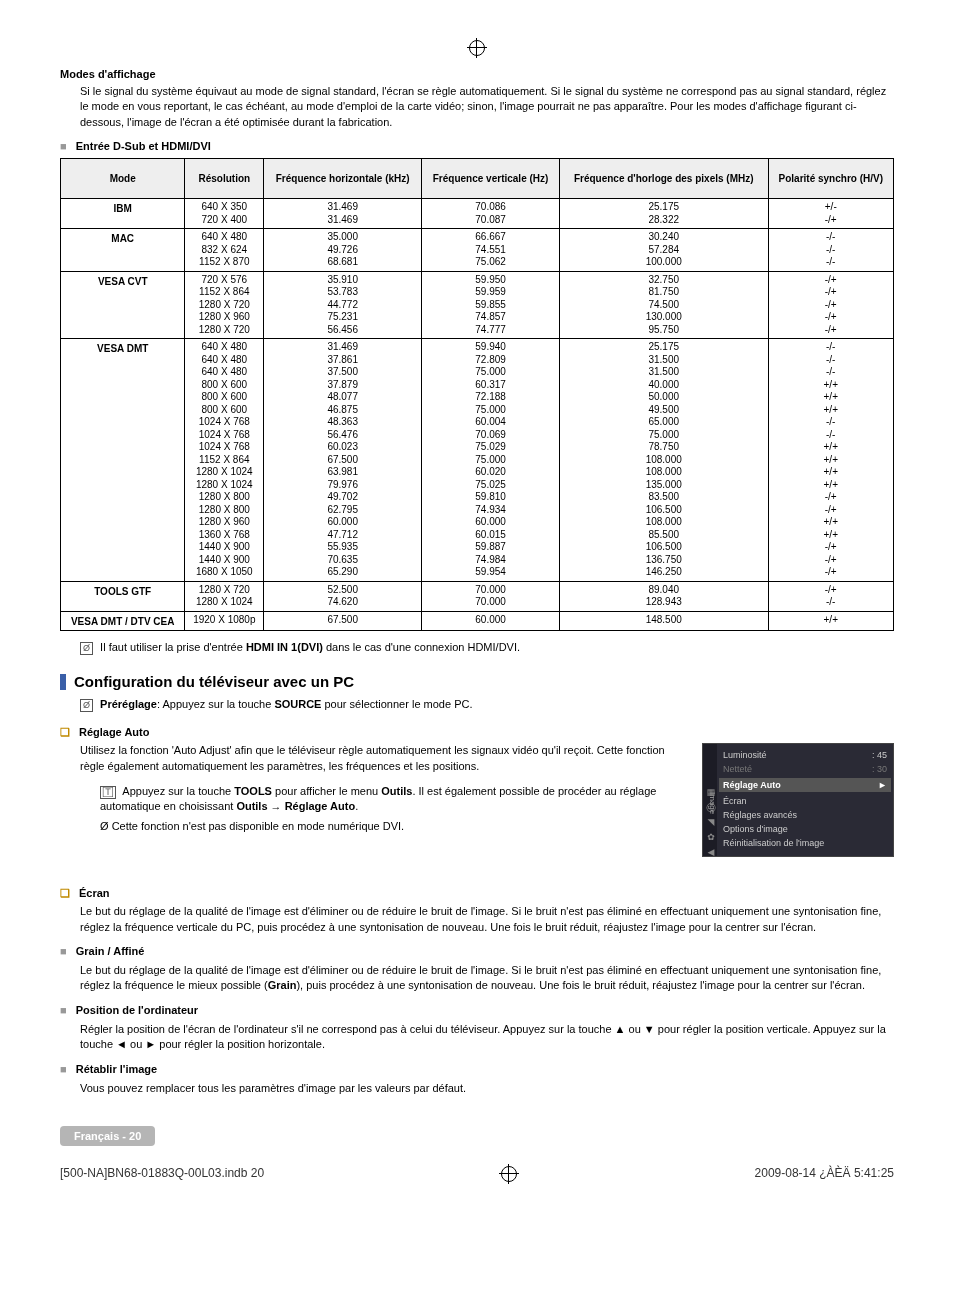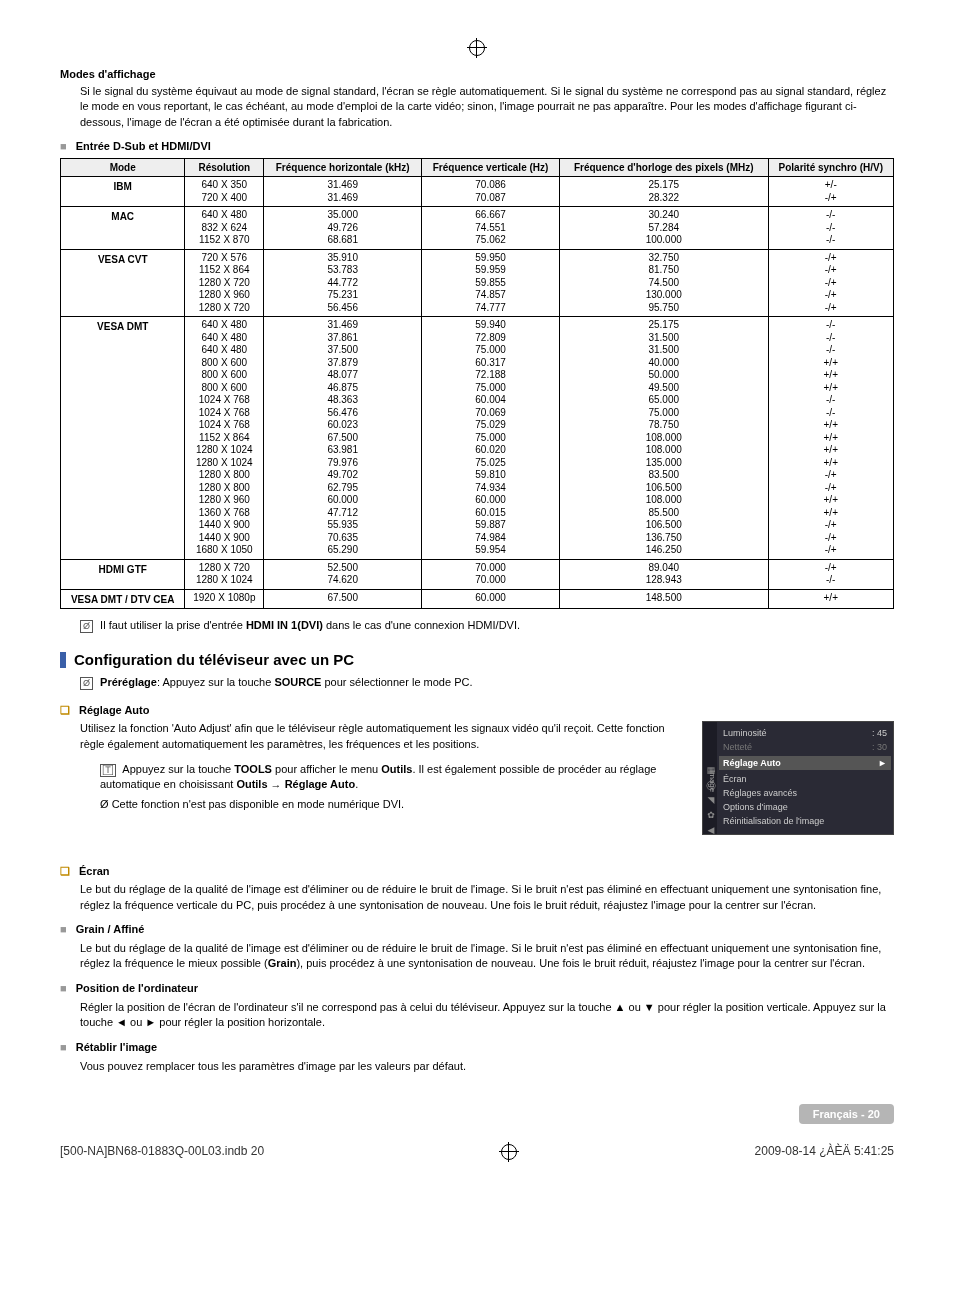--- a/index.html
+++ b/index.html
@@ -31,21 +31,21 @@
   }
   table.modes {
     width: 100%;
     border-collapse: collapse;
     font-size: 10px;
     margin-bottom: 10px;
   }
   table.modes th {
     background: #eee;
     border: 1px solid #000;
-    padding: 3px 4px;
+    padding: 14px 4px;
     font-weight: bold;
     text-align: center;
   }
   table.modes td {
     border: 1px solid #000;
     padding: 2px 4px;
     text-align: center;
     vertical-align: top;
     line-height: 1.25;
   }
@@ -153,21 +153,21 @@
     width: 12px;
     color: #888;
     font-size: 9px;
     text-align: center;
   }
   .panel-icons div {
     margin: 5px 0;
   }
   .clear { clear: both; }
   .footer-center {
-    text-align: right;
+    text-align: left;
     margin: 30px 0 10px 0;
   }
   .footer-center .pill {
     display: inline-block;
     background: #b5b5b5;
     color: #fff;
     padding: 4px 14px;
     border-radius: 4px;
     font-weight: bold;
     font-size: 11px;
@@ -253,21 +253,21 @@
       </tr>
       <tr>
         <td class="mode">VESA DMT</td>
         <td>640 X 480<br>640 X 480<br>640 X 480<br>800 X 600<br>800 X 600<br>800 X 600<br>1024 X 768<br>1024 X 768<br>1024 X 768<br>1152 X 864<br>1280 X 1024<br>1280 X 1024<br>1280 X 800<br>1280 X 800<br>1280 X 960<br>1360 X 768<br>1440 X 900<br>1440 X 900<br>1680 X 1050</td>
         <td>31.469<br>37.861<br>37.500<br>37.879<br>48.077<br>46.875<br>48.363<br>56.476<br>60.023<br>67.500<br>63.981<br>79.976<br>49.702<br>62.795<br>60.000<br>47.712<br>55.935<br>70.635<br>65.290</td>
         <td>59.940<br>72.809<br>75.000<br>60.317<br>72.188<br>75.000<br>60.004<br>70.069<br>75.029<br>75.000<br>60.020<br>75.025<br>59.810<br>74.934<br>60.000<br>60.015<br>59.887<br>74.984<br>59.954</td>
         <td>25.175<br>31.500<br>31.500<br>40.000<br>50.000<br>49.500<br>65.000<br>75.000<br>78.750<br>108.000<br>108.000<br>135.000<br>83.500<br>106.500<br>108.000<br>85.500<br>106.500<br>136.750<br>146.250</td>
         <td>-/-<br>-/-<br>-/-<br>+/+<br>+/+<br>+/+<br>-/-<br>-/-<br>+/+<br>+/+<br>+/+<br>+/+<br>-/+<br>-/+<br>+/+<br>+/+<br>-/+<br>-/+<br>-/+</td>
       </tr>
       <tr>
-        <td class="mode">HDMI GTF</td>
+        <td class="mode">TOOLS GTF</td>
         <td>1280 X 720<br>1280 X 1024</td>
         <td>52.500<br>74.620</td>
         <td>70.000<br>70.000</td>
         <td>89.040<br>128.943</td>
         <td>-/+<br>-/-</td>
       </tr>
       <tr>
         <td class="mode">VESA DMT / DTV CEA</td>
         <td>1920 X 1080p</td>
         <td>67.500</td>

